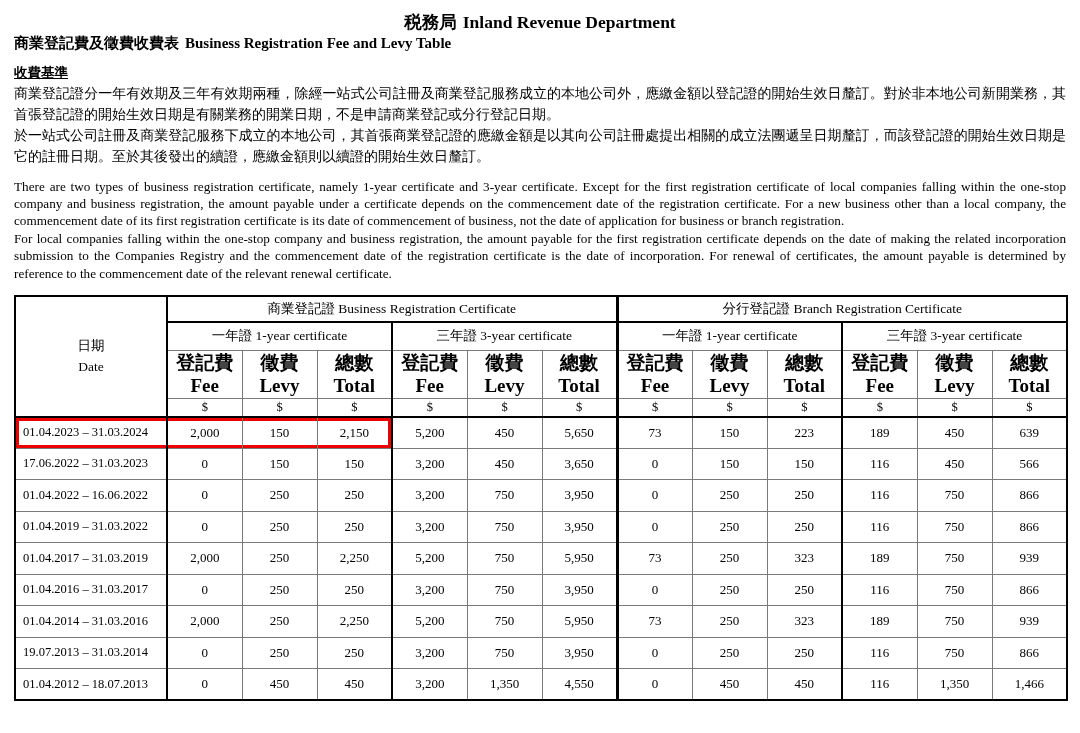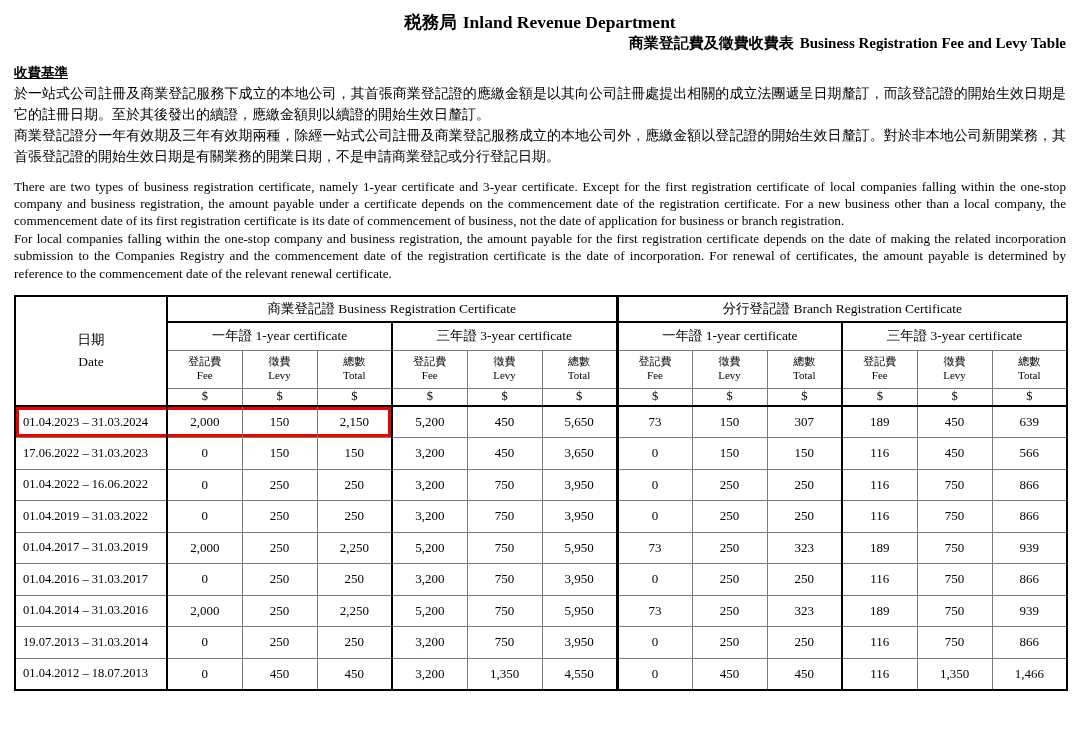--- a/index.html
+++ b/index.html
@@ -6,41 +6,41 @@
   html, body { background: #ffffff; }
   body {
     width: 1080px; height: 733px;
     font-family: "Liberation Serif", "DejaVu Serif", serif;
     color: #000; overflow: hidden;
   }
   .page { padding: 12px 14px 0 14px; }
 
   
   .doc-title { text-align: center; font-weight: bold; font-size: 17.5px; line-height: 1.25; }
-  .doc-subtitle { text-align: right; font-weight: bold; font-size: 15px; line-height: 1.25; }
+  .doc-subtitle { text-align: left; font-weight: bold; font-size: 15px; line-height: 1.25; }
   .zh-en-gap { display: inline-block; width: 6px; }
 
   
   .section { margin-top: 11px; }
   .section-heading { font-weight: bold; text-decoration: underline; font-size: 13.5px; line-height: 1.4; }
   .section.zh p { font-size: 14px; line-height: 1.5; text-align: justify; }
   .section.en p { font-size: 13.2px; line-height: 1.32; text-align: justify; }
 
   
   .fee-table-wrap { margin-top: 13px; }
   table {
     border-collapse: collapse; table-layout: fixed;
     width: 1052px; border: 2.5px solid #000;
     font-family: "Liberation Serif", "DejaVu Serif", serif;
   }
   th, td { border: 1px solid #7a7a7a; text-align: center; font-weight: normal; overflow: hidden; }
   thead th { font-size: 13.5px; }
   .row-group th { height: 26px; border-bottom: 2.5px solid #000; }
   .row-subgroup th { height: 28px; }
-  .row-colheads th { height: 38px; line-height: 1.25; font-size: 11px; }
+  .row-colheads th { height: 38px; line-height: 1.25; font-size: 19px; font-weight: bold; }
   .row-dollar th { height: 18px; font-size: 12.5px; border-bottom: 2.5px solid #000; }
   th.date-head { border-right: 2.5px solid #000; font-size: 13.5px; line-height: 1.6; }
   .sep-r { border-right: 2.5px solid #000; }
   .sep-r-wide { border-right: 3.5px solid #000; text-align: center; }
   tbody td { height: 31.5px; font-size: 13px; }
   tbody td.date-cell { text-align: left; padding-left: 7px; font-size: 12.5px; border-right: 2.5px solid #000; }
   
   td.hl-mid   { box-shadow: inset 0 3px 0 0 var(--hl), inset 0 -3px 0 0 var(--hl); }
   td.hl-first { box-shadow: inset 3px 0 0 0 var(--hl), inset 0 3px 0 0 var(--hl), inset 0 -3px 0 0 var(--hl); }
   td.hl-last  { box-shadow: inset -3px 0 0 0 var(--hl), inset 0 3px 0 0 var(--hl), inset 0 -3px 0 0 var(--hl); }
@@ -52,22 +52,22 @@
 
   <div class="doc-title">
     <span>税務局</span><span class="zh-en-gap"></span><span>Inland Revenue Department</span>
   </div>
   <div class="doc-subtitle">
     <span>商業登記費及徵費收費表</span><span class="zh-en-gap"></span><span>Business Registration Fee and Levy Table</span>
   </div>
 
   <div class="section zh">
     <div class="section-heading">收費基準</div>
+    <p>商業登記證分一年有效期及三年有效期兩種，除經一站式公司註冊及商業登記服務成立的本地公司外，應繳金額以登記證的開始生效日釐訂。對於非本地公司新開業務，其首張登記證的開始生效日期是有關業務的開業日期，不是申請商業登記或分行登記日期。</p>
     <p>於一站式公司註冊及商業登記服務下成立的本地公司，其首張商業登記證的應繳金額是以其向公司註冊處提出相關的成立法團遞呈日期釐訂，而該登記證的開始生效日期是它的註冊日期。至於其後發出的續證，應繳金額則以續證的開始生效日釐訂。</p>
-    <p>商業登記證分一年有效期及三年有效期兩種，除經一站式公司註冊及商業登記服務成立的本地公司外，應繳金額以登記證的開始生效日釐訂。對於非本地公司新開業務，其首張登記證的開始生效日期是有關業務的開業日期，不是申請商業登記或分行登記日期。</p>
   </div>
 
   <div class="section en">
     <p>There are two types of business registration certificate, namely 1-year certificate and 3-year certificate. Except for the first registration certificate of local companies falling within the one-stop company and business registration, the amount payable under a certificate depends on the commencement date of the registration certificate. For a new business other than a local company, the commencement date of its first registration certificate is its date of commencement of business, not the date of application for business or branch registration.</p>
     <p>For local companies falling within the one-stop company and business registration, the amount payable for the first registration certificate depends on the date of making the related incorporation submission to the Companies Registry and the commencement date of the registration certificate is the date of incorporation. For renewal of certificates, the amount payable is determined by reference to the commencement date of the relevant renewal certificate.</p>
   </div>
 
   <div class="fee-table-wrap">
     <table>
       <colgroup id="cols">
@@ -169,21 +169,21 @@
           <tr>
             <td class="date-cell hl-first">01.04.2023 – 31.03.2024</td>
             <td class="hl-mid">2,000</td>
             <td class="hl-mid">150</td>
             <td class="sep-r hl-last">2,150</td>
             <td class="">5,200</td>
             <td class="">450</td>
             <td class="sep-r-wide">5,650</td>
             <td class="">73</td>
             <td class="">150</td>
-            <td class="sep-r">307</td>
+            <td class="sep-r">223</td>
             <td class="">189</td>
             <td class="">450</td>
             <td class="">639</td>
           </tr>
           <tr>
             <td class="date-cell">17.06.2022 – 31.03.2023</td>
             <td class="">0</td>
             <td class="">150</td>
             <td class="sep-r">150</td>
             <td class="">3,200</td>

